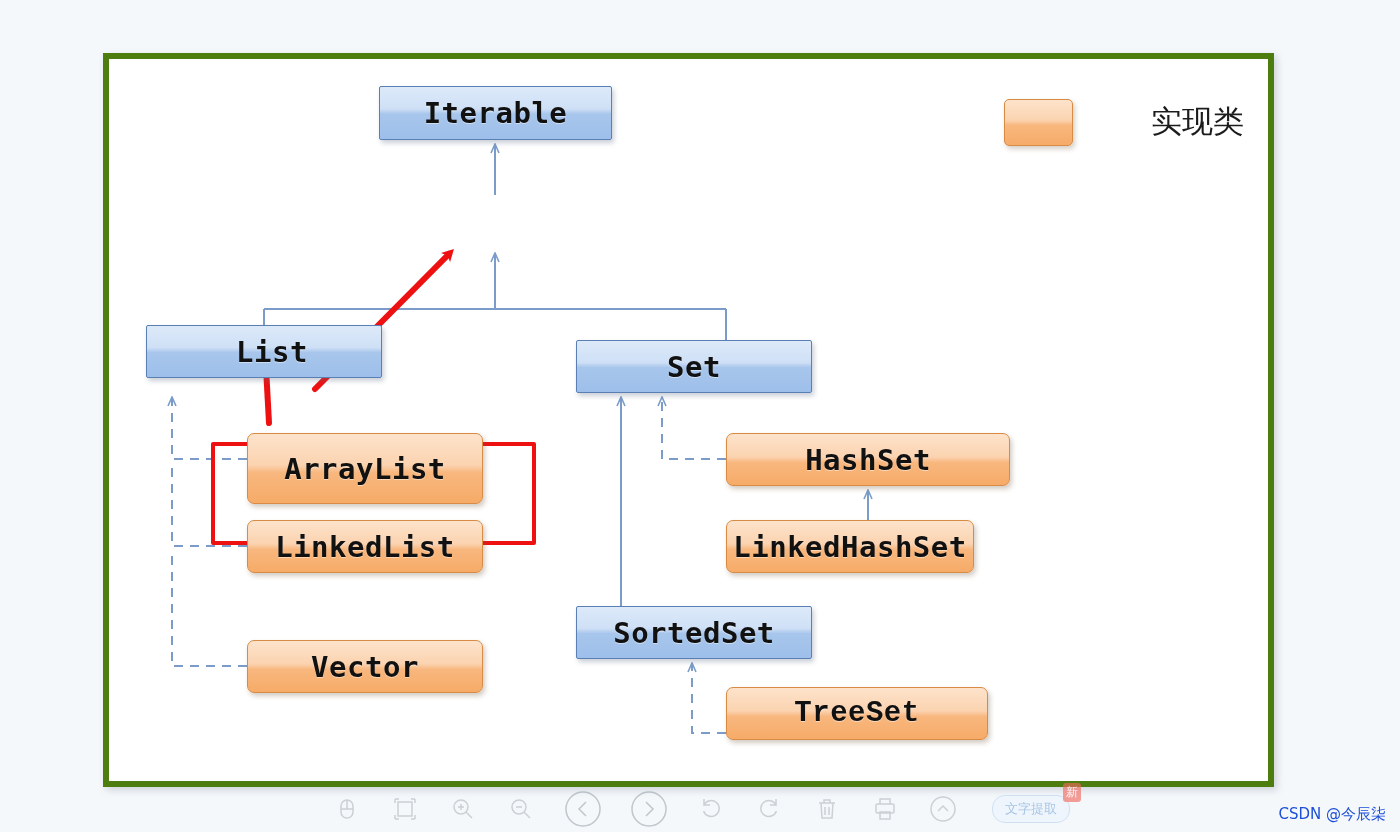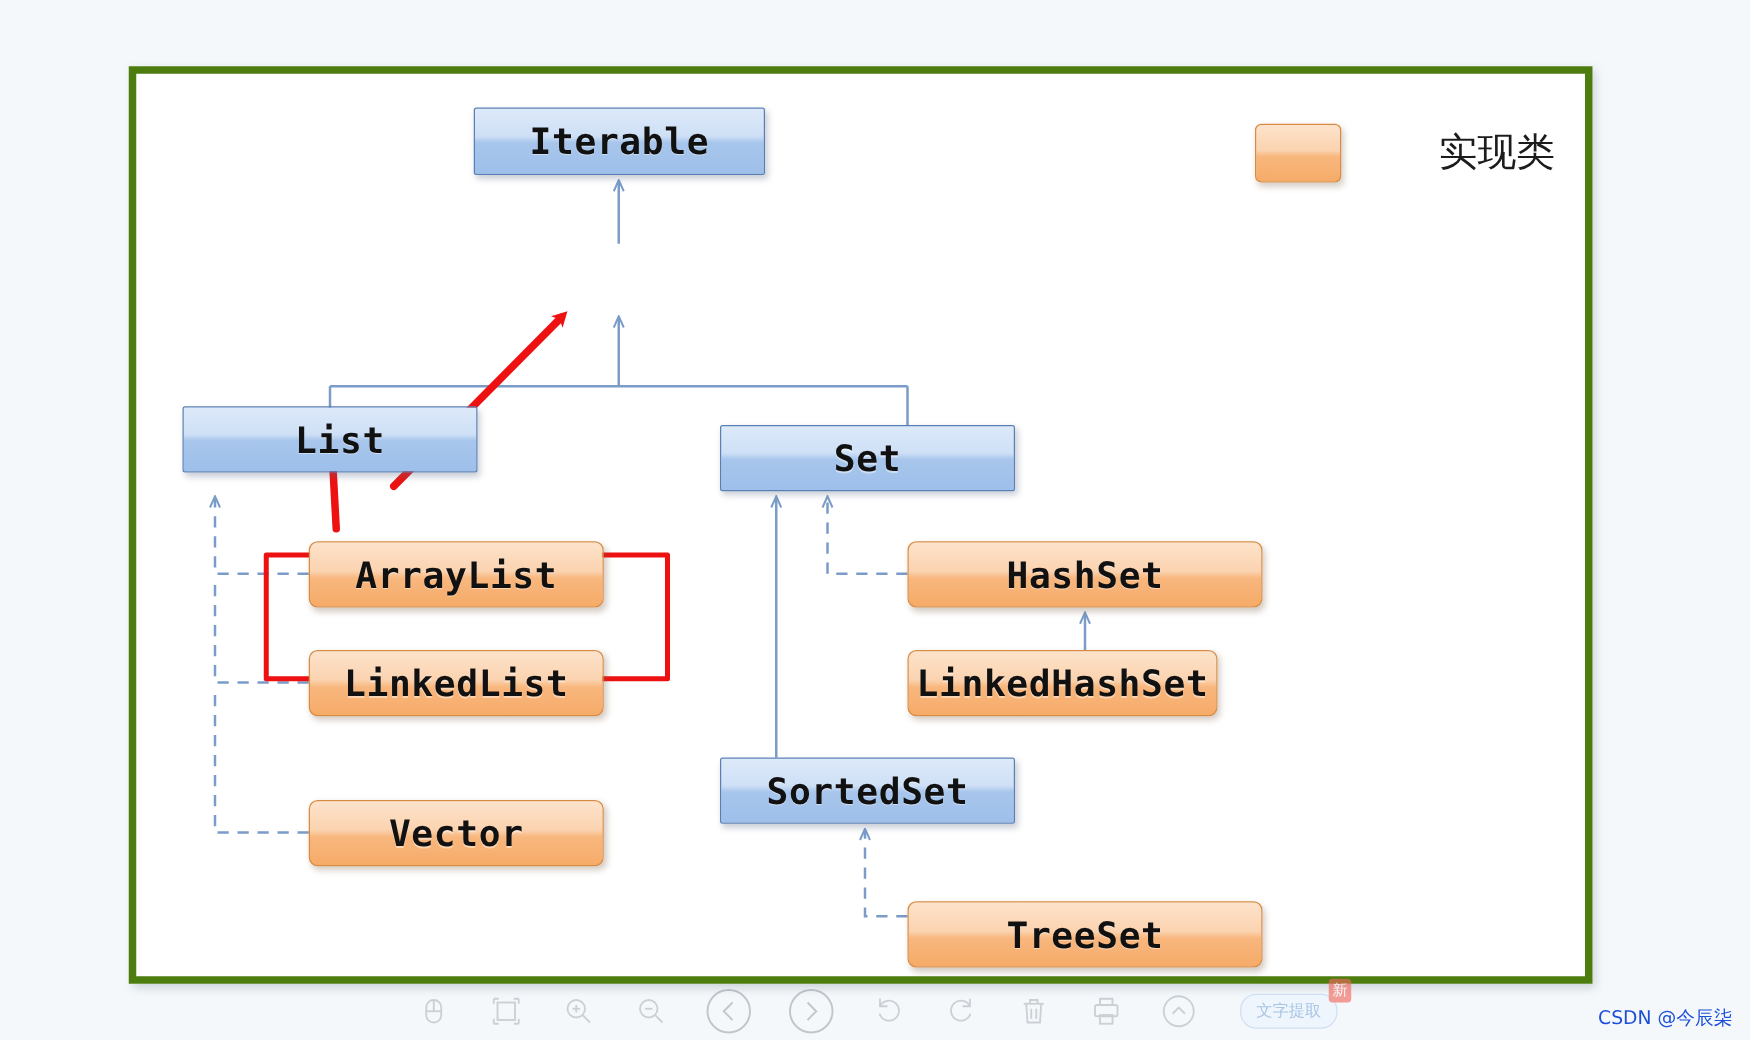--- a/index.html
+++ b/index.html
@@ -232,21 +232,21 @@
 
 
   <div class="node iface" style="left:37px; top:266px; width:236px; height:53px;padding-left:16px;">
     <span>List</span>
   </div>
 
   <div class="node iface" style="left:467px; top:281px; width:236px; height:53px;">
     <span>Set</span>
   </div>
 
-  <div class="node impl" style="left:138px; top:374px; width:236px; height:53px;">
+  <div class="node impl" style="left:138px; top:374px; width:236px; height:71px;">
     <span>ArrayList</span>
   </div>
 
   <div class="node impl" style="left:138px; top:461px; width:236px; height:53px;">
     <span>LinkedList</span>
   </div>
 
   <div class="node impl" style="left:138px; top:581px; width:236px; height:53px;">
     <span>Vector</span>
   </div>
@@ -256,21 +256,21 @@
   </div>
 
   <div class="node impl" style="left:617px; top:461px; width:248px; height:53px;">
     <span>LinkedHashSet</span>
   </div>
 
   <div class="node iface" style="left:467px; top:547px; width:236px; height:53px;">
     <span>SortedSet</span>
   </div>
 
-  <div class="node impl" style="left:617px; top:662px; width:284px; height:53px;">
+  <div class="node impl" style="left:617px; top:628px; width:262px; height:53px;font-family:Liberation Mono, monospace;">
     <span>TreeSet</span>
   </div>
 
   <div id="legend">
     <div class="legend-row">
       <div class="legend-swatch impl"></div>
       <div class="legend-label">实现类</div>
     </div>
   </div>
 

